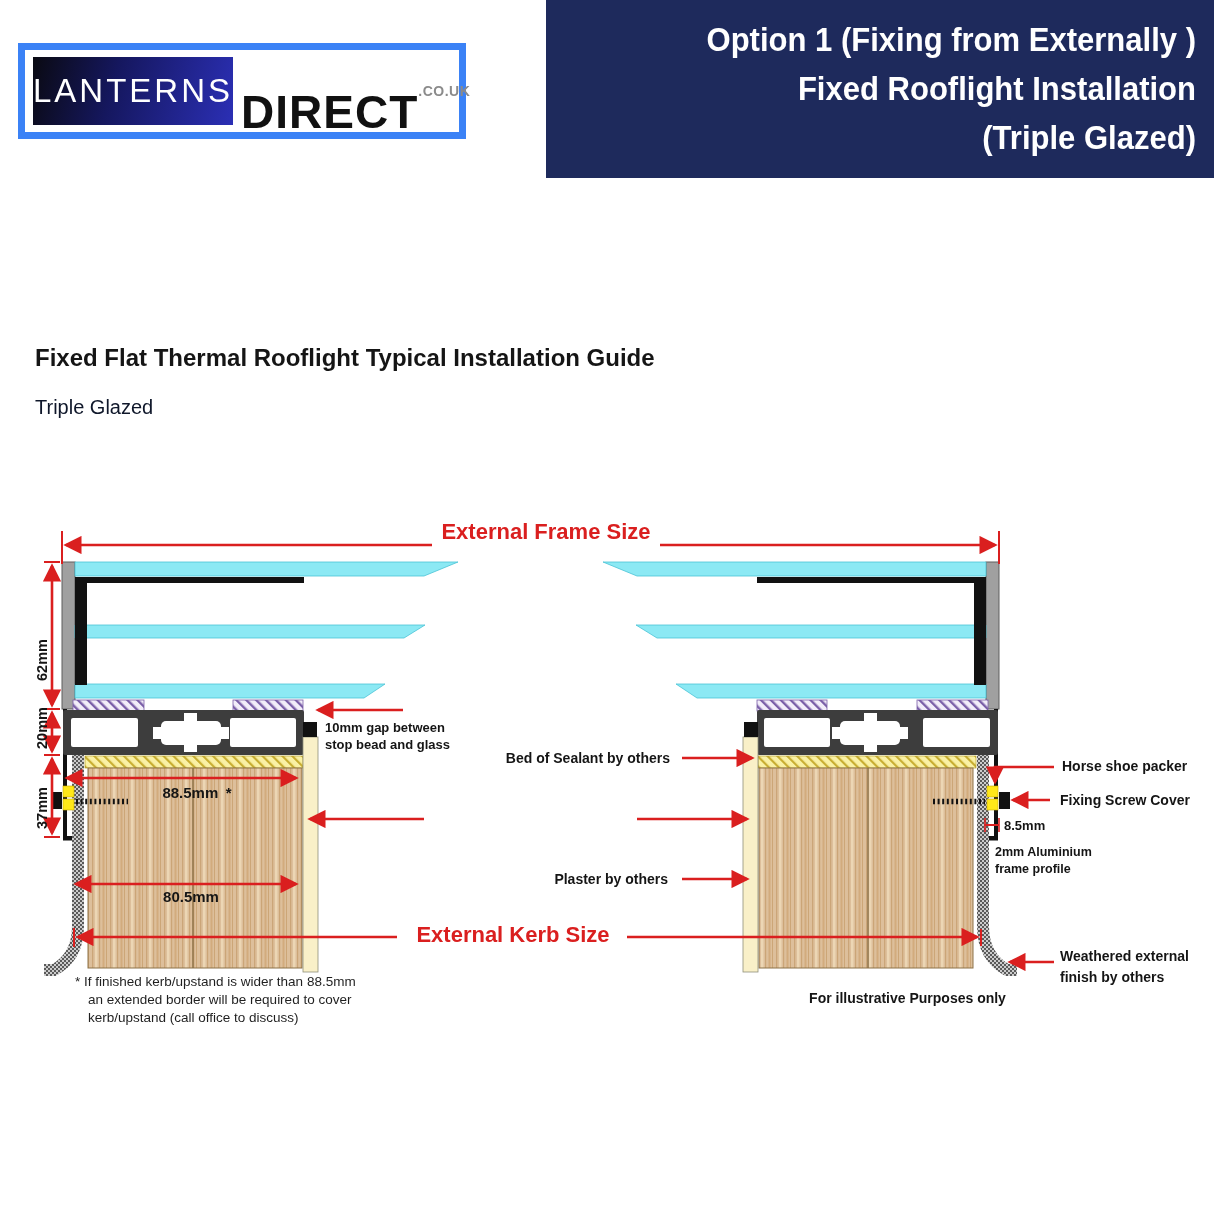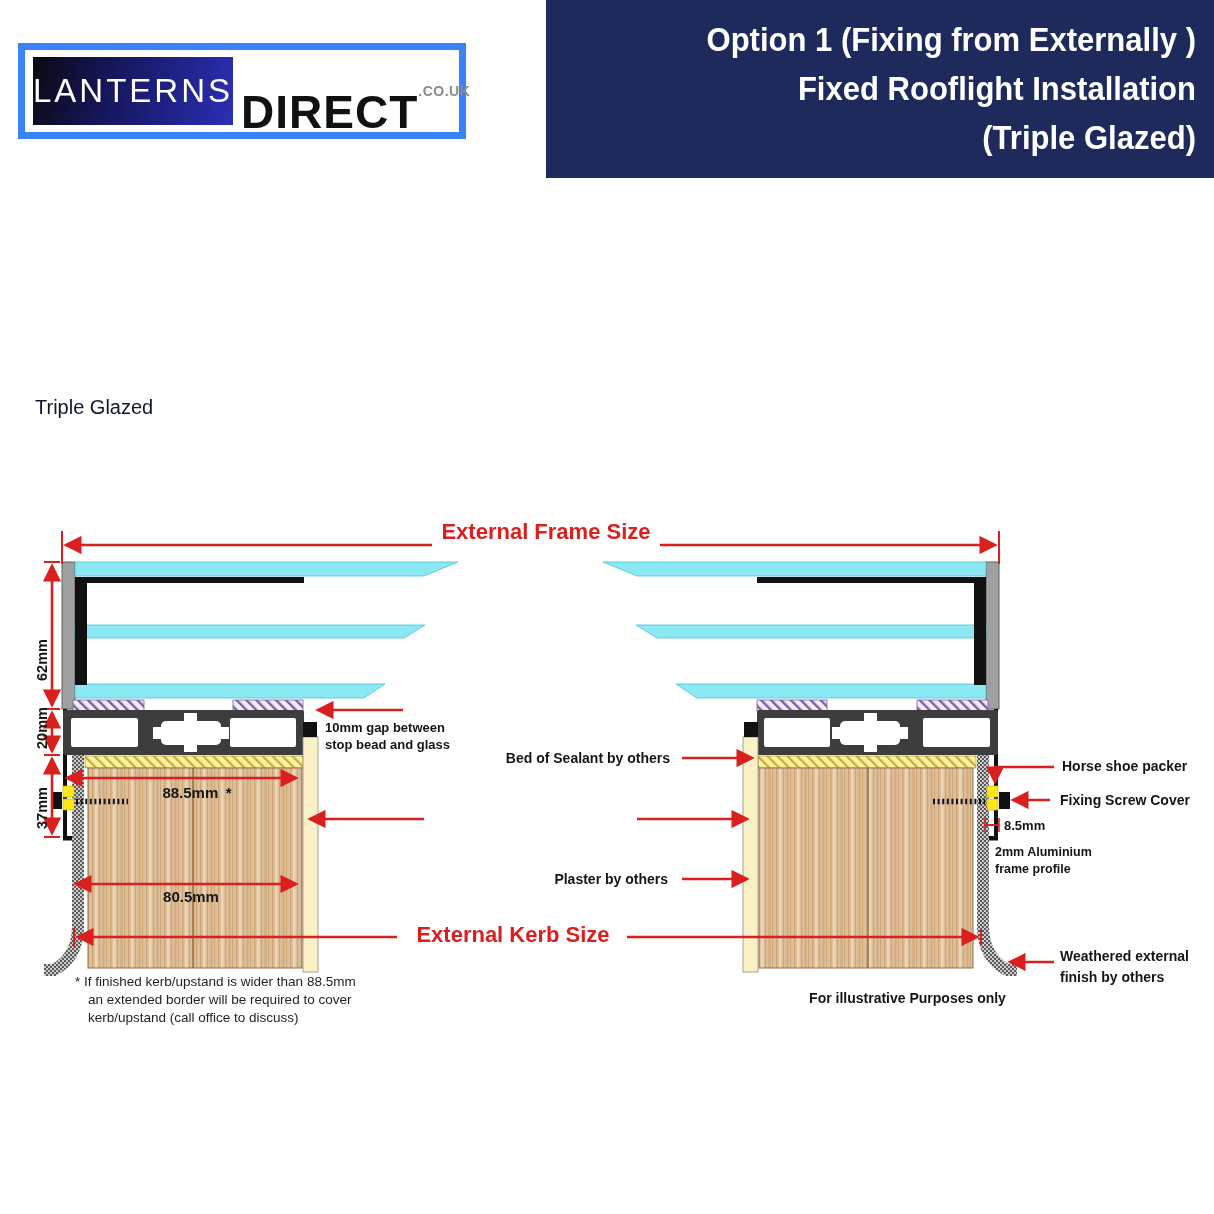--- a/index.html
+++ b/index.html
@@ -42,20 +42,21 @@
     <span class="dir">DIRECT</span>
     <span class="tld">.CO.UK</span>
   </div>
 
   <div id="hdr">
     <div class="ln">Option 1 (Fixing from Externally )</div>
     <div class="ln">Fixed Rooflight Installation</div>
     <div class="ln">(Triple Glazed)</div>
   </div>
 
+  <div id="h1t">Fixed Flat Thermal Rooflight Typical Installation Guide</div>
   <div id="h2t">Triple Glazed</div>
 
   <svg class="abs" style="left:0;top:0" width="1214" height="1214" viewBox="0 0 1214 1214">
     <defs>
       <pattern id="wood" patternUnits="userSpaceOnUse" width="18" height="240">
         <rect width="18" height="240" fill="#ddbf9b"></rect>
         <rect x="2" width="1.3" height="240" fill="#c49a69" opacity="0.7"></rect>
         <rect x="5" width="2.5" height="240" fill="#ecd6b4"></rect>
         <rect x="9" width="1.2" height="240" fill="#bf945f" opacity="0.6"></rect>
         <rect x="12.5" width="2" height="240" fill="#d2ab7d"></rect>

